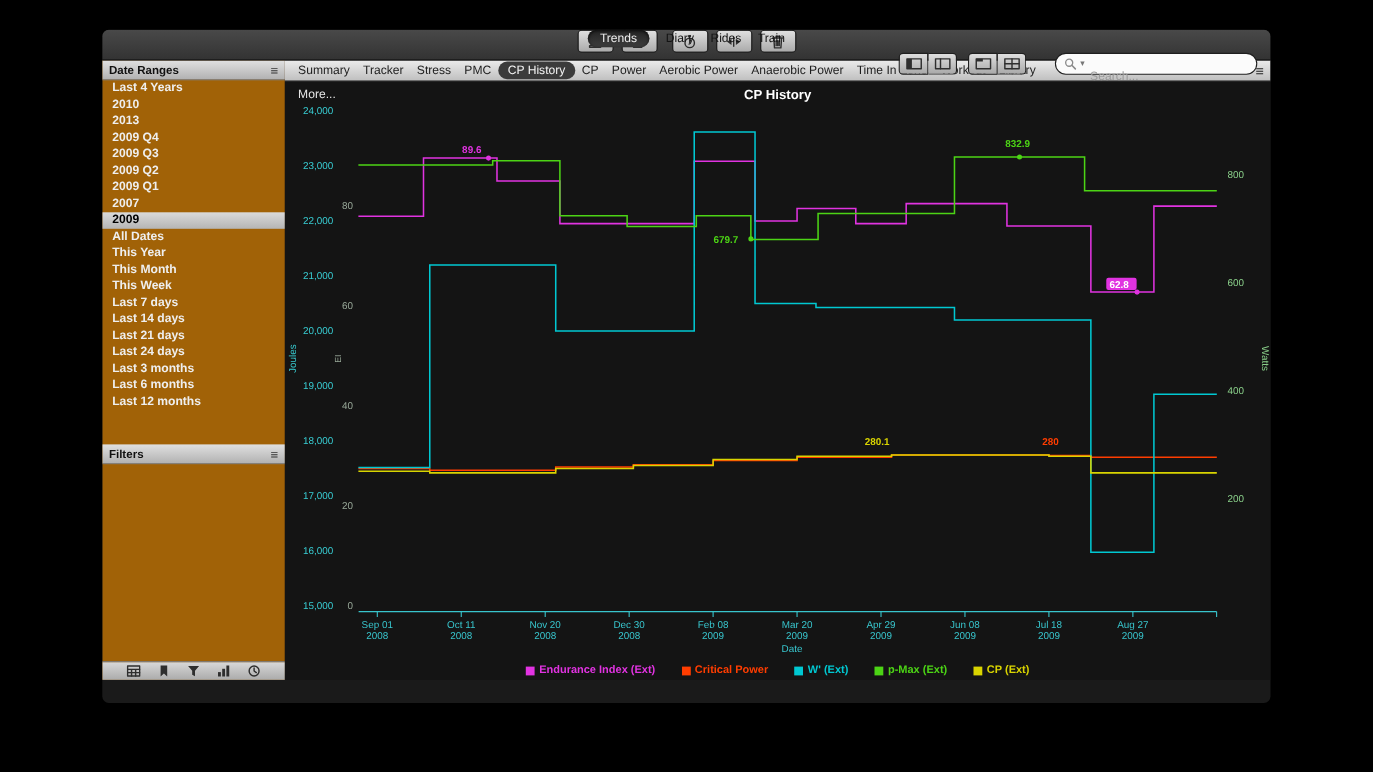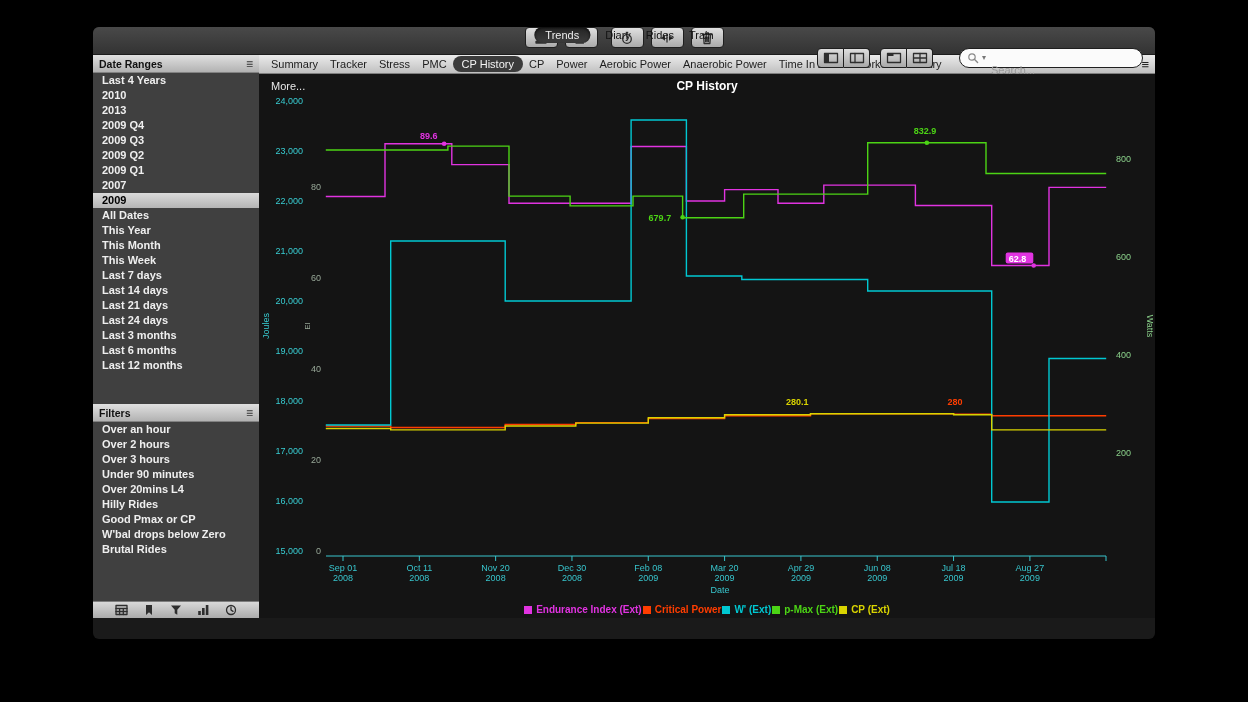--- a/index.html
+++ b/index.html
@@ -31,21 +31,21 @@
   .pair .vbtn:first-child{border-radius:4px 0 0 4px;}
   .pair .vbtn:last-child{border-radius:0 4px 4px 0;border-left:none;}
   .search{width:168px;height:18px;border-radius:10px;background:#fbfbfb;border:1px solid #1f1f1f;
     display:flex;align-items:center;padding:0 7px;gap:3px;margin-left:26px;}
   .search input{border:none;outline:none;background:transparent;font-size:11px;width:120px;color:#333;
     font-family:"Liberation Sans",sans-serif;margin-top:24px;}
   .search input::placeholder{color:#9a9a9a;}
   .sdrop{font-size:8px;color:#777;line-height:8px;}
   
   .content{display:flex;height:563px;}
-  .sidebar{width:166px;background:#404040;display:flex;flex-direction:column;flex:none;}
+  .sidebar{width:166px;background:#a16207;display:flex;flex-direction:column;flex:none;}
   .side-header{height:17px;flex:none;background:linear-gradient(#e0e0e0,#b2b2b2);border-bottom:1px solid #828282;
     display:flex;align-items:center;justify-content:space-between;padding:0 6px;
     font-size:10.5px;font-weight:bold;color:#111;}
   .hmb{font-size:12px;color:#333;line-height:12px;}
   .side-item{height:15px;line-height:15px;padding-left:9px;font-size:11px;font-weight:bold;color:#efefef;
     white-space:nowrap;overflow:hidden;}
   .side-item.selected{background:linear-gradient(#dadada,#b5b5b5);color:#000;}
   .side-gap{height:31px;flex:none;}
   .side-flex{flex:1;}
   .side-bottom{height:16px;flex:none;background:linear-gradient(#d8d8d8,#ababab);border-top:1px solid #7d7d7d;
@@ -57,21 +57,21 @@
   .tabs{display:flex;align-items:center;flex:1;min-width:0;}
   .tab{font-size:11px;color:#1d1d1d;padding:1px 6px;white-space:nowrap;}
   .tab.selected{background:#3b3b3b;color:#f4f4f4;border-radius:9px;padding:2px 9px;}
   .hmb2{font-size:13px;color:#222;margin-left:auto;line-height:13px;}
   .chart-area{position:relative;flex:1;background:#141414;}
   .chart-title{position:absolute;top:5px;left:0;width:100%;text-align:center;color:#fff;
     font-weight:bold;font-size:12px;pointer-events:none;}
   .more{position:absolute;top:6px;left:12px;color:#e6e6e6;font-size:11px;}
   #chart-svg{position:absolute;top:0;left:0;font-family:"Liberation Sans",sans-serif;}
   .legend{position:absolute;bottom:3px;left:0;width:100%;display:flex;justify-content:center;
-    gap:1px;align-items:center;}
+    gap:24px;align-items:center;}
   .legend-item{display:flex;align-items:center;gap:4px;}
   .swatch{width:8px;height:8px;display:inline-block;}
   .legend-label{font-size:10px;font-weight:bold;}
   .icon-stroke{stroke:#2e2e2e;fill:none;stroke-width:1.3;stroke-linecap:round;stroke-linejoin:round;}
   .icon-fill{fill:#2e2e2e;stroke:none;}
 </style>
 </head>
 <body>
 
 <div class="window">
@@ -185,31 +185,20 @@
           <div class="side-item">Last 24 days</div>
           <div class="side-item">Last 3 months</div>
           <div class="side-item">Last 6 months</div>
           <div class="side-item">Last 12 months</div>
         </div>
       <div class="side-gap"></div>
       <div class="side-header">
         <span>Filters</span>
         <span class="hmb">≡</span>
       </div>
-      <div>
-          <div class="side-item">Over an hour</div>
-          <div class="side-item">Over 2 hours</div>
-          <div class="side-item">Over 3 hours</div>
-          <div class="side-item">Under 90 minutes</div>
-          <div class="side-item">Over 20mins L4</div>
-          <div class="side-item">Hilly Rides</div>
-          <div class="side-item">Good Pmax or CP</div>
-          <div class="side-item">W'bal drops below Zero</div>
-          <div class="side-item">Brutal Rides</div>
-        </div>
       <div class="side-flex"></div>
       <div class="side-bottom">
         <svg width="13" height="12" viewBox="0 0 13 12">
           <rect class="icon-stroke" x="1" y="1.5" width="11" height="9"></rect>
           <path class="icon-stroke" d="M1 4.5h11 M4.6 4.5v6 M8.3 4.5v6 M1 7.5h11"></path>
         </svg>
         <svg width="12" height="12" viewBox="0 0 12 12">
           <path class="icon-fill" d="M3 1h6v10L6 8.2 3 11z"></path>
         </svg>
         <svg width="12" height="12" viewBox="0 0 12 12">

